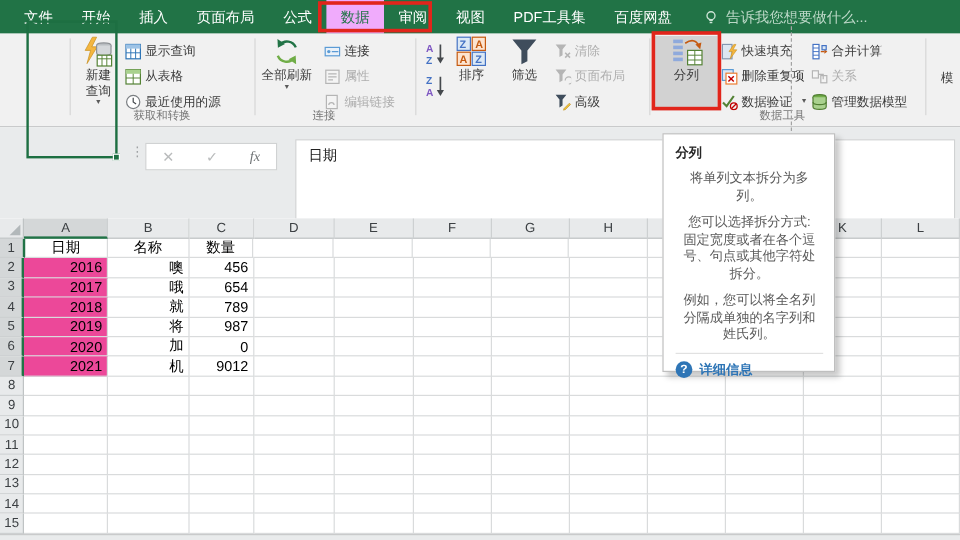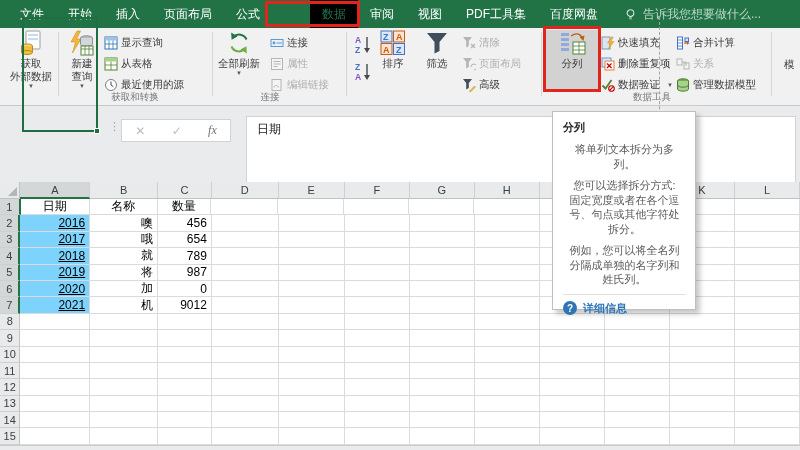--- a/index.html
+++ b/index.html
@@ -4,21 +4,21 @@
 <style>
   * { margin:0; padding:0; box-sizing:border-box; }
   html,body { width:800px; height:450px; overflow:hidden; }
   body { font-family:"Liberation Sans","DejaVu Sans",sans-serif; background:#fff; position:relative; }
   #app { position:absolute; inset:0; width:800px; height:450px; background:#fff; }
 
   
   #tabbar { position:absolute; left:0; top:0; width:800px; height:28px; background:#217346; display:flex; align-items:stretch; }
   #tabs-holder { display:flex; align-items:stretch; padding-left:8px; }
   .tab { color:#fff; font-size:12px; display:flex; align-items:center; padding:0 12px; cursor:default; white-space:nowrap; }
-  .tab.sel { background:#000000; color:#217346;margin-left:38px; }
+  .tab.sel { background:#f0abfc; color:#217346; }
   .tb-search { margin-left:14px; display:flex; align-items:center; gap:6px; color:#bcd8c7; font-size:12px; white-space:nowrap;justify-content:space-between; }
 
   
   #ribbon { position:absolute; left:0; top:28px; width:800px; height:78px; background:#f1f1f1; border-bottom:1px solid #c9cacb; }
   .rsep { position:absolute; top:4px; height:64px; width:1px; background:#d6d6d6; }
   .glabel { position:absolute; top:62px; height:14px; font-size:9.5px; color:#767676; text-align:center; line-height:14px; white-space:nowrap; }
   .bigbtn { position:absolute; top:2px; height:60px; display:flex; flex-direction:column; align-items:center; justify-content:flex-start; font-size:10.5px; color:#3b3b3b; text-align:center; line-height:13px; }
   .bigbtn .blab { white-space:pre-line; margin-top:1px; }
   .bigbtn.hov { background:#d2d2d2; }
   .smallcol { position:absolute; display:flex; flex-direction:column; }
@@ -42,21 +42,21 @@
   .hrow { display:flex; height:17px; }
   .corner { width:22px; height:17px; background:#e8eaeb; border-right:1px solid #bfc3c4; border-bottom:1px solid #bfc3c4; position:relative; }
   .corner:after { content:""; position:absolute; right:2px; bottom:2px; border-style:solid; border-width:0 0 9px 9px; border-color:transparent transparent #b2b8ba transparent; }
   .chead { height:17px; background:#e8eaeb; border-right:1px solid #cdd0d1; border-bottom:1px solid #bfc3c4; font-size:11px; color:#3c4043; display:flex; align-items:center; justify-content:center; }
   .chead.hl { background:#d4d7d8; border-bottom:2px solid #217346; }
   .srow { display:flex; height:16.4px; }
   .rhead { width:22px; background:#e8eaeb; border-right:1px solid #bfc3c4; border-bottom:1px solid #cdd0d1; font-size:11px; color:#3c4043; display:flex; align-items:center; justify-content:center; }
   .rhead.hl { background:#d4d7d8; border-right:2px solid #217346; }
   .cell { border-right:1px solid #d9dbdc; border-bottom:1px solid #d9dbdc; font-size:12px; color:#000; display:flex; align-items:center; justify-content:flex-end; padding-right:4px; overflow:hidden; white-space:nowrap; }
   .cell.ctr { justify-content:center; padding-right:0; }
-  .cell.selfill { background:#7dd3fc;text-decoration:underline; }
+  .cell.selfill { background:#ec4899; }
   #selrange { position:absolute; left:22px; top:17px; width:76px; height:115px; border:2px solid #1d6f42; pointer-events:none; }
   #fillhandle { position:absolute; left:94px; top:128px; width:6px; height:6px; background:#1d6f42; border:1px solid #fff; }
   #pagebreak { position:absolute; left:659px; top:17px; height:246px; width:0; border-left:1px dashed #a3a3a3; }
   #bottomstrip { position:absolute; left:0; top:445px; width:800px; height:5px; background:#e9ebec; border-top:1px solid #c9cacb; }
 
   
   .redbox { position:absolute; border:3px solid #e1251b; z-index:40; pointer-events:none; }
   #redbox-tab { left:265px; top:1px; width:95px; height:26px; }
   #redbox-split { left:543px; top:26px; width:58px; height:66px; }
 
@@ -93,33 +93,20 @@
       <svg width="13" height="13" viewBox="0 0 14 14" fill="none" stroke="#cde4d6" stroke-width="1.2">
         <circle cx="7" cy="5.5" r="3.6"></circle>
           <path d="M5.4 9.6h3.2M5.8 11.6h2.4"></path>
       </svg>
       <span>告诉我您想要做什么...</span>
     </div>
   </div>
 
   <div id="ribbon">
 
-    <div class="bigbtn" style="left:6px;width:50px;">
-      <svg width="24" height="26" viewBox="0 0 24 26">
-        <rect x="7" y="1" width="14" height="18" rx="1" fill="#fdfdfd" stroke="#9aa0a6"></rect>
-        <rect x="9" y="4" width="10" height="2" fill="#c6dbf0"></rect>
-          <rect x="9" y="8" width="10" height="2" fill="#c6dbf0"></rect>
-        <ellipse cx="8" cy="16" rx="5.5" ry="2" fill="#f7d978" stroke="#b98b1e"></ellipse>
-        <path d="M2.5 16v6.5h11V16" fill="#f0c23b" stroke="#b98b1e"></path>
-        <ellipse cx="8" cy="22.5" rx="5.5" ry="2" fill="#f0c23b" stroke="#b98b1e"></ellipse>
-      </svg>
-      <span class="blab">获取
-外部数据</span>
-      <span class="arrow">▼</span>
-    </div>
     <div class="rsep" style="left:58px;"></div>
 
     <div class="bigbtn" style="left:62px;width:40px;">
       <svg width="26" height="26" viewBox="0 0 26 26">
         <polygon points="8,1 2,12 6.5,12 3.5,23 12,9 7.5,9 11.5,1" fill="#f4b63f" stroke="#c98f1d" stroke-width="0.6"></polygon>
         <ellipse cx="17.5" cy="8" rx="6" ry="2.2" fill="#b9bdc1" stroke="#8d9195"></ellipse>
         <path d="M11.5 8v6c0 1.2 2.7 2.2 6 2.2s6-1 6-2.2V8" fill="#d4d7da" stroke="#8d9195"></path>
         <rect x="12" y="16" width="12" height="9" fill="#fff" stroke="#548235"></rect>
         <path d="M12 19h12M16 16v9M20 16v9" stroke="#548235" stroke-width="0.8"></path>
       </svg>

